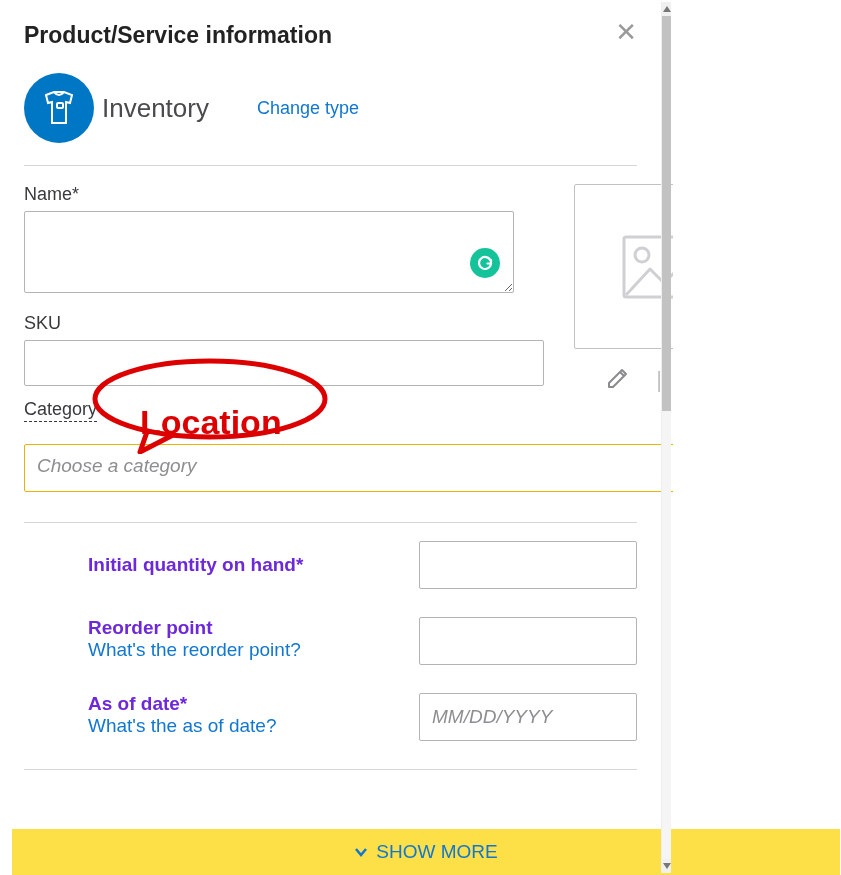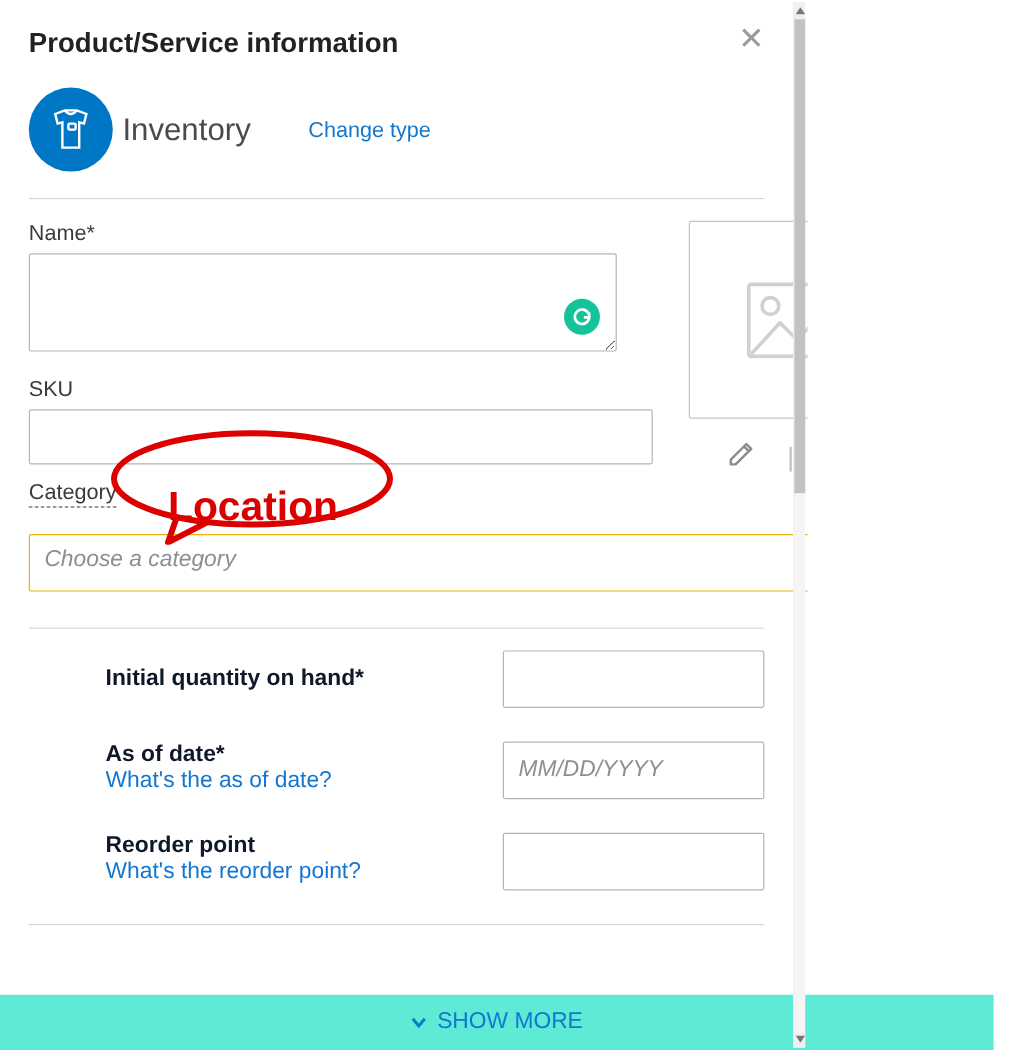--- a/index.html
+++ b/index.html
@@ -204,21 +204,21 @@
   .qty-row {
     display: flex;
     align-items: flex-start;
     justify-content: flex-start;
     margin-bottom: 28px;
   }
   .qty-label-col { width: 370px; }
   .qty-label {
     font-size: 19px;
     font-weight: 600;
-    color: #0f172a;
+    color: #6d28d9;
   }
   .help-link {
     font-size: 19px;
     color: #1277d0;
     cursor: pointer;
     font-weight: 400;
   }
   .small-input {
     width: 218px;
     height: 48px;
@@ -227,30 +227,31 @@
     padding: 8px 12px;
     font-size: 19px;
   }
   .small-input::placeholder {
     color: #8e8e92;
     font-style: italic;
   }
   .show-more-bar {
     position: relative;
     height: 46px;
-    background: #5eead4;
+    background: #fde047;
     display: flex;
     align-items: center;
     justify-content: center;
     gap: 8px;
     color: #1277d0;
     font-size: 19px;
     font-weight: 400;
     cursor: pointer;
     width: 828px;
+    margin-left: 12px;
   }
   .fade-cover {
     position: absolute;
     left: 0; right: 14px;
     bottom: 46px;
     height: 40px;
     background: linear-gradient(to bottom, rgba(255,255,255,0.4), rgba(255,255,255,1));
     pointer-events: none;
   }
 
@@ -362,32 +363,32 @@
      <div class="qty-section">
         <div class="qty-row" style="align-items:center;">
           <div class="qty-label-col">
             <div class="qty-label">Initial quantity on hand*</div>
           </div>
           <input class="small-input" value="" style="">
         </div>
 
         <div class="qty-row">
           <div class="qty-label-col">
+            <div class="qty-label">Reorder point</div>
+            <div class="help-link">What's the reorder point?</div>
+          </div>
+          <input class="small-input" value="" style="">
+        </div>
+
+        <div class="qty-row">
+          <div class="qty-label-col">
             <div class="qty-label">As of date*</div>
             <div class="help-link">What's the as of date?</div>
           </div>
           <input class="small-input" placeholder="MM/DD/YYYY" style="">
-        </div>
-
-        <div class="qty-row">
-          <div class="qty-label-col">
-            <div class="qty-label">Reorder point</div>
-            <div class="help-link">What's the reorder point?</div>
-          </div>
-          <input class="small-input" value="" style="">
         </div>
      </div>
 
      <hr class="hr" style="margin:0 0 0 0">
 
      <div class="annotation-wrap">
         <svg width="250" height="100" viewBox="0 0 250 100">
           <ellipse cx="120" cy="45" rx="115" ry="38" fill="none" stroke="#dd0000" stroke-width="5"></ellipse>
           <path d="M58 75 L50 98 L85 80" fill="none" stroke="#dd0000" stroke-width="5" stroke-linejoin="round"></path>
         </svg>

